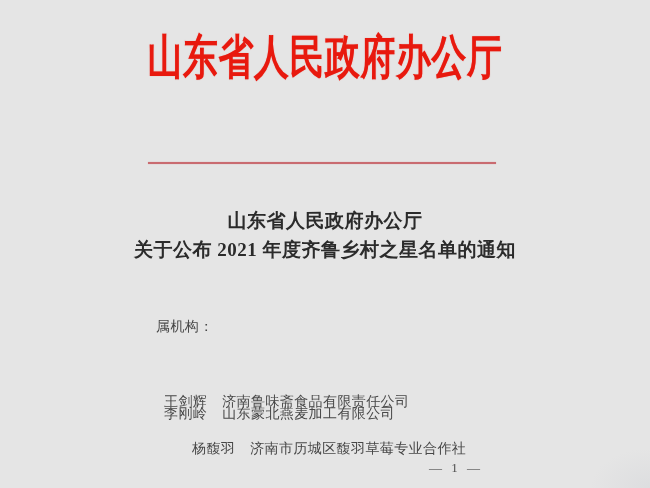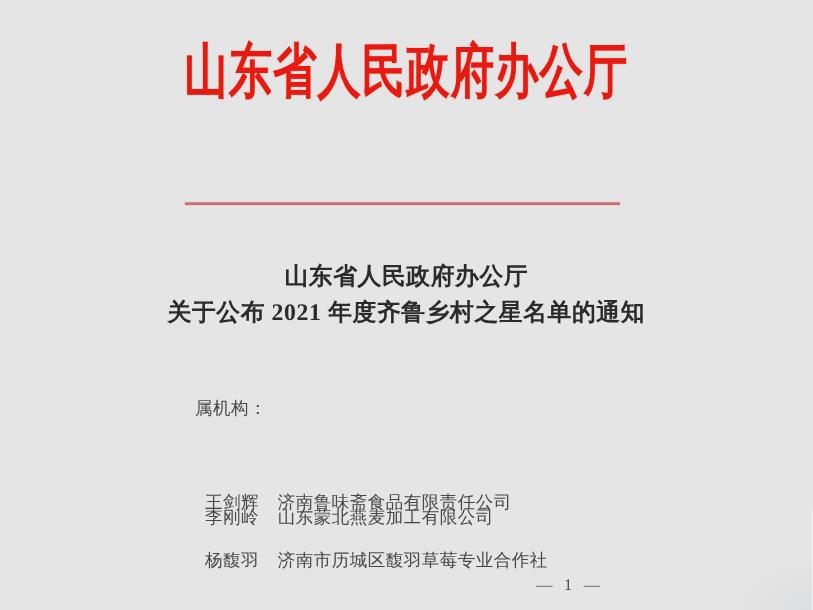--- a/index.html
+++ b/index.html
@@ -76,21 +76,21 @@
     letter-spacing: 0.4px;
     white-space: nowrap;
   }
   .sal1  { left: 148px; top: 292px; }
   .sal2  { left: 156px; top: 318px; }
   .intro1{ left: 170px; top: 345px; }
   .intro2{ left: 131px; top: 369px; }
   .list-row { position: absolute; left: 164px; font-size: 14px; color: var(--body-text); letter-spacing: 0.4px; white-space: nowrap; }
   .list-row.r0 { top: 393px; }
   .list-row.r1 { top: 405px; }
-  .list-row.r2 { top: 440px; }
+  .list-row.r2 { top: 440px; margin-left: 28px; }
   .list-row .org { margin-left: 15px; }
   .page-number {
     position: absolute;
     top: 460px; left: 408px;
     width: 96px;
     text-align: center;
     font-size: 13px;
     letter-spacing: 3px;
     color: #4f4f4f;
     white-space: nowrap;

